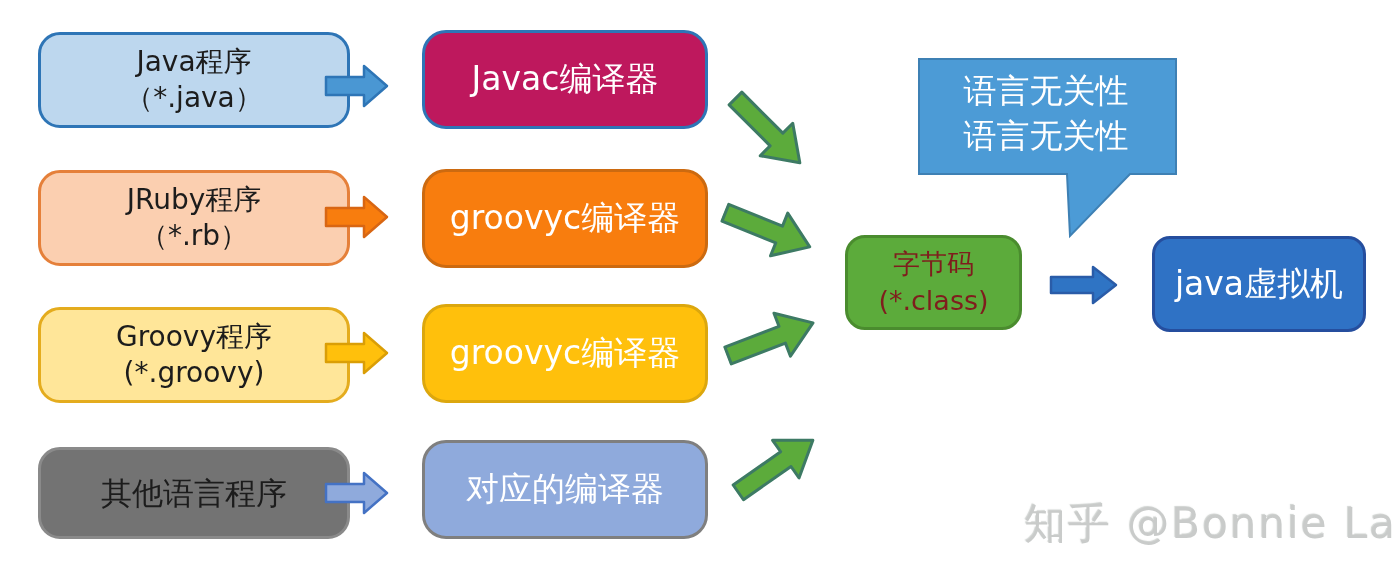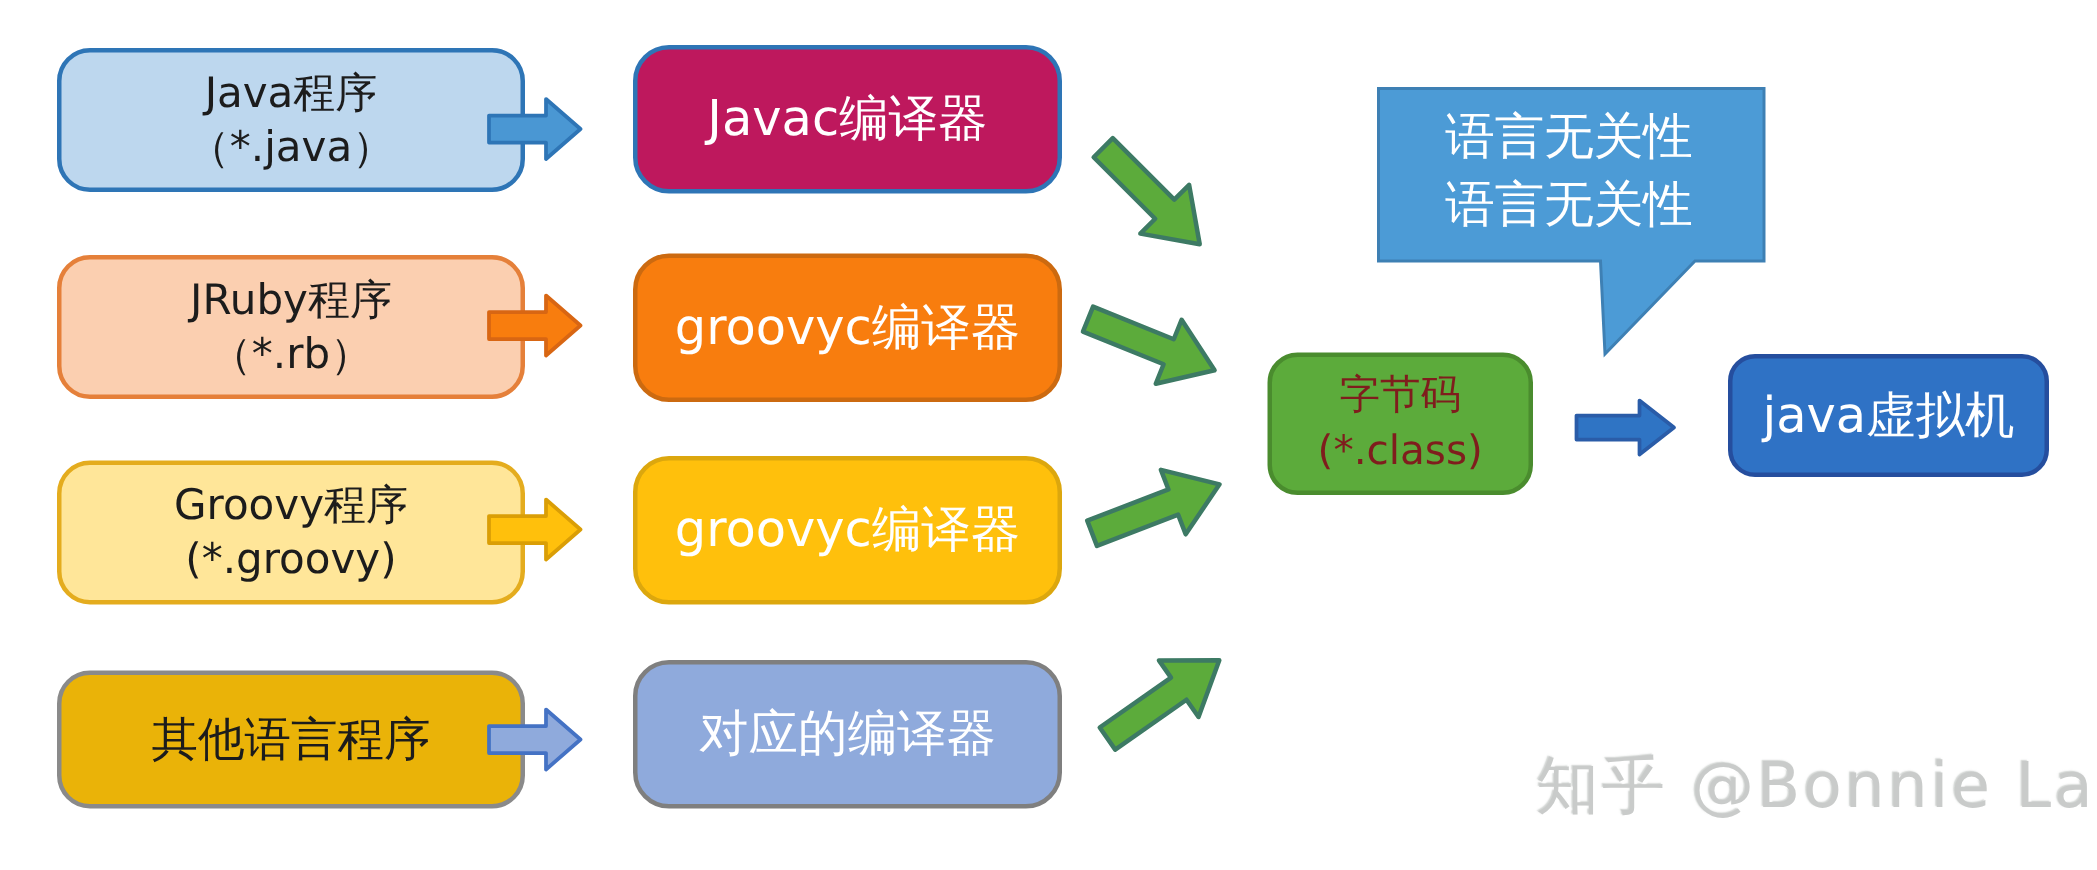--- a/index.html
+++ b/index.html
@@ -10,30 +10,30 @@
   .box{
     position:absolute;box-sizing:border-box;border-style:solid;border-width:3px;
     display:flex;flex-direction:column;align-items:center;justify-content:center;
     text-align:center;
   }
   
   .src{left:38px;width:312px;height:96px;border-radius:22px;font-size:28px;color:#1c1c1c;line-height:1.3;}
   .s0{top:32px;background:#BDD7EE;border-color:#2E75B6;}
   .s1{top:170px;background:#FBCFB0;border-color:#E5803A;}
   .s2{top:307px;background:#FFE699;border-color:#E4AC1E;}
-  .s3{top:447px;height:92px;background:#eab308;border-color:#8A8A8A;font-size:31px;}
+  .s3{top:447px;height:92px;background:#737373;border-color:#8A8A8A;font-size:31px;}
   
   .mid{left:422px;width:286px;height:99px;border-radius:24px;font-size:33px;color:#ffffff;}
   .m0{top:30px;background:#be185d;border-color:#2E75B6;}
   .m1{top:169px;background:#F87D0E;border-color:#CC6A10;}
   .m2{top:304px;background:#FFC00C;border-color:#DCA70E;}
   .m3{top:440px;background:#8FAADC;border-color:#7F7F7F;}
   
   .bytecode{left:845px;top:235px;width:177px;height:95px;background:#5CAB3B;border-color:#4A8C2E;border-radius:20px;color:#7f1d1d;font-size:27px;line-height:1.35;}
-  .jvm{left:1152px;top:236px;width:214px;height:82px;background:#2F72C5;border-color:#254E9E;border-radius:18px;color:#fff;font-size:33px;}
+  .jvm{left:1152px;top:236px;width:214px;height:96px;background:#2F72C5;border-color:#254E9E;border-radius:18px;color:#fff;font-size:33px;}
   .arrow{position:absolute;display:block;}
   
   .callout-svg{position:absolute;left:915px;top:55px;}
   .callout-text{
     position:absolute;left:915px;top:68px;width:262px;text-align:center;
     color:#ffffff;font-size:33px;line-height:45px;
   }
   
   .wm-credit{
     position:absolute;left:1024px;top:496px;font-size:42px;color:#c9cbca;

